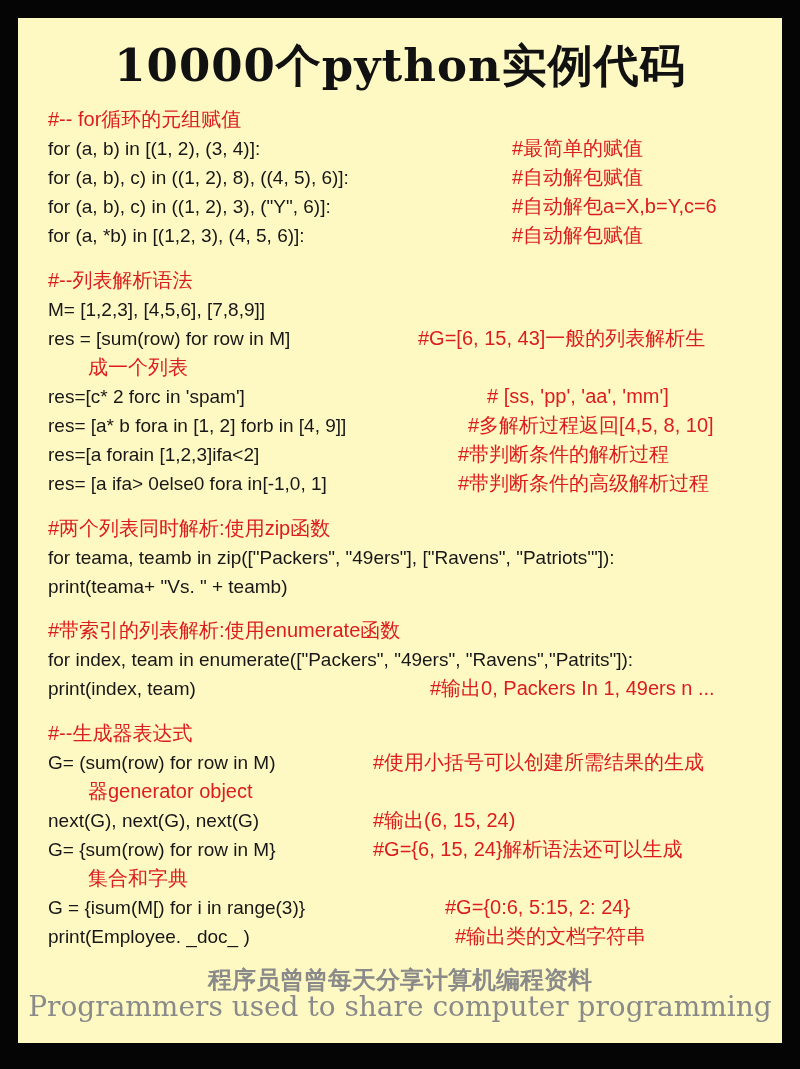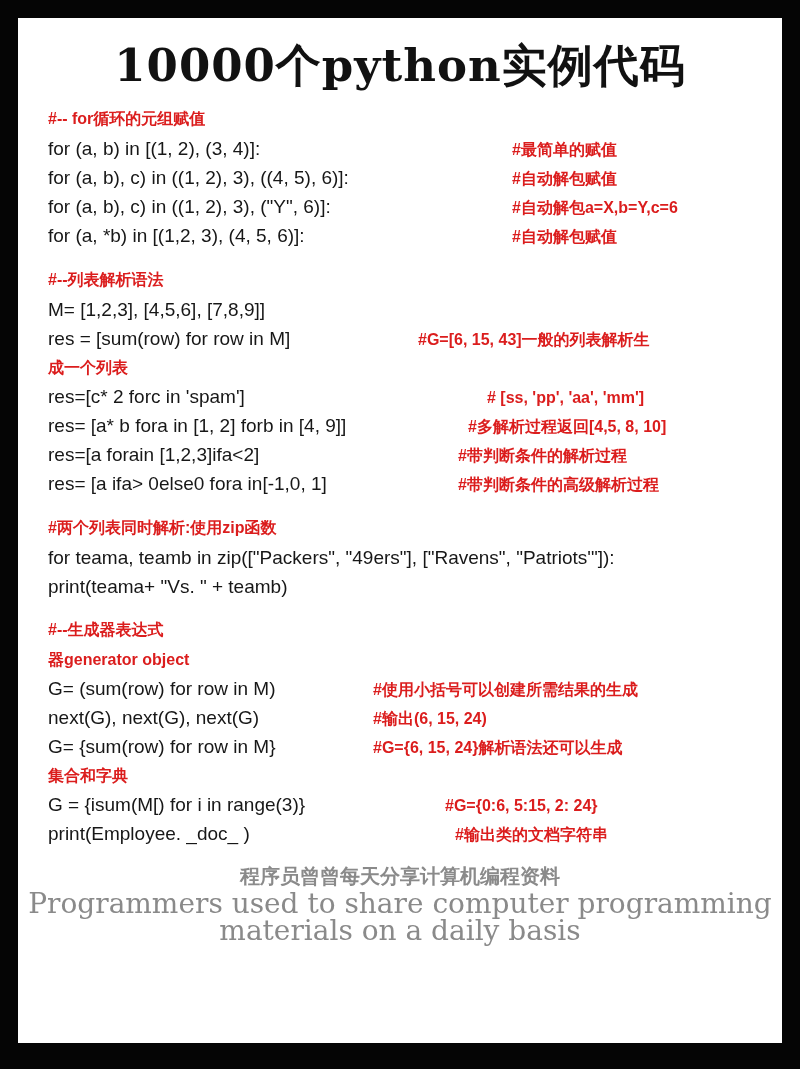--- a/index.html
+++ b/index.html
@@ -6,21 +6,21 @@
   html,body { width:800px; height:1069px; }
   body{
     background:#050505;
     border:18px solid #050505;
     border-bottom-width:26px;
     overflow:hidden;
     font-family:"DejaVu Serif", serif;
   }
   .page{
     width:100%; height:100%;
-    background:#ffffff;
+    background:#fef9c3;
     overflow:hidden;
   }
   .title{
     font-family:"DejaVu Serif", serif;
     font-weight:900;
     font-size:45px;
     letter-spacing:1px;
     color:#111111;
     text-align:center;
     margin:20px 10px 10px 10px;
@@ -39,45 +39,45 @@
   }
   .heading-row{ height:30px; line-height:30px; white-space:pre; }
   .code{
     font-family:Liberation Sans, sans-serif;
     font-size:19px;
     color:#171717;
     white-space:pre;
   }
   .comment, .red{
     font-family:"Liberation Sans", sans-serif;
-    font-weight:700;
-    font-size:16px;
+    font-weight:400;
+    font-size:20px;
     color:#db1d1d;
     white-space:pre;
   }
-  .cont{ grid-column:1 / 3; }
+  .cont{ grid-column:1 / 3;margin-left:40px; }
   
   .t464{ --tab:464px; }
   .t370{ --tab:370px; }
   .t439{ --tab:439px; }
   .t420{ --tab:420px; }
   .t410{ --tab:410px; }
   .t382{ --tab:382px; }
   .t325{ --tab:325px; }
   .t397{ --tab:397px; }
   .t407{ --tab:407px; }
   .footer{
     text-align:center;
     color:#8a8a8a;
     margin-top:2px;
   }
   .footer .zh{
     font-family:"Liberation Sans", sans-serif;
     font-weight:700;
-    font-size:20px;
+    font-size:24px;
     line-height:27px;
     color:#8a8a8a;
   }
   .footer .en{
     font-family:"DejaVu Serif", serif;
     font-size:28px;
     line-height:27px;
     color:#8a8a8a;
   }
 </style>
@@ -89,21 +89,21 @@
   <div class="title">10000个python实例代码</div>
 
   <div class="content">
 
     <div class="section">
       <div class="heading-row"><span class="red">#-- for循环的元组赋值</span></div>
       <div class="row t464">
         <span class="code">for (a, b) in [(1, 2), (3, 4)]:</span><span class="comment">#最简单的赋值</span>
       </div>
       <div class="row t464">
-        <span class="code">for (a, b), c) in ((1, 2), 3), ((4, 5), 6)]:</span><span class="comment">#自动解包赋值</span>
+        <span class="code">for (a, b), c) in ((1, 2), 8), ((4, 5), 6)]:</span><span class="comment">#自动解包赋值</span>
       </div>
       <div class="row t464">
         <span class="code">for (a, b), c) in ((1, 2), 3), ("Y", 6)]:</span><span class="comment">#自动解包a=X,b=Y,c=6</span>
       </div>
       <div class="row t464">
         <span class="code">for (a, *b) in [(1,2, 3), (4, 5, 6)]:</span><span class="comment">#自动解包赋值</span>
       </div>
     </div>
 
     <div class="section">
@@ -134,28 +134,37 @@
     <div class="section tight">
       <div class="heading-row"><span class="red">#两个列表同时解析:使用zip函数</span></div>
       <div class="row">
         <span class="code">for teama, teamb in zip(["Packers", "49ers"], ["Ravens", "Patriots'"]):</span>
       </div>
       <div class="row">
         <span class="code">print(teama+ "Vs. " + teamb)</span>
       </div>
     </div>
 
+    <div class="section">
+      <div class="heading-row"><span class="red">#带索引的列表解析:使用enumerate函数</span></div>
+      <div class="row">
+        <span class="code">for index, team in enumerate(["Packers", "49ers", "Ravens","Patrits"]):</span>
+      </div>
+      <div class="row t382">
+        <span class="code">print(index, team)</span><span class="comment">#输出0, Packers In 1, 49ers n ...</span>
+      </div>
+    </div>
 
     <div class="section">
       <div class="heading-row"><span class="red">#--生成器表达式</span></div>
+      <div class="row t325">
+        <span class="code">G= (sum(row) for row in M)</span><span class="comment">#使用小括号可以创建所需结果的生成</span>
+      </div>
       <div class="row">
         <span class="comment cont">器generator object</span>
-      </div>
-      <div class="row t325">
-        <span class="code">G= (sum(row) for row in M)</span><span class="comment">#使用小括号可以创建所需结果的生成</span>
       </div>
       <div class="row t325">
         <span class="code">next(G), next(G), next(G)</span><span class="comment">#输出(6, 15, 24)</span>
       </div>
       <div class="row t325">
         <span class="code">G= {sum(row) for row in M}</span><span class="comment">#G={6, 15, 24}解析语法还可以生成</span>
       </div>
       <div class="row">
         <span class="comment cont">集合和字典</span>
       </div>
@@ -165,16 +174,15 @@
       <div class="row t407">
         <span class="code">print(Employee. _doc_ )</span><span class="comment">#输出类的文档字符串</span>
       </div>
     </div>
 
   </div>
 
   <div class="footer">
     <div class="zh">程序员曾曾每天分享计算机编程资料</div>
     <div class="en">Programmers used to share computer programming</div>
-    <div class="en">materials on a daily basis</div>
   </div>
 
 </div>
 
 </body></html>

